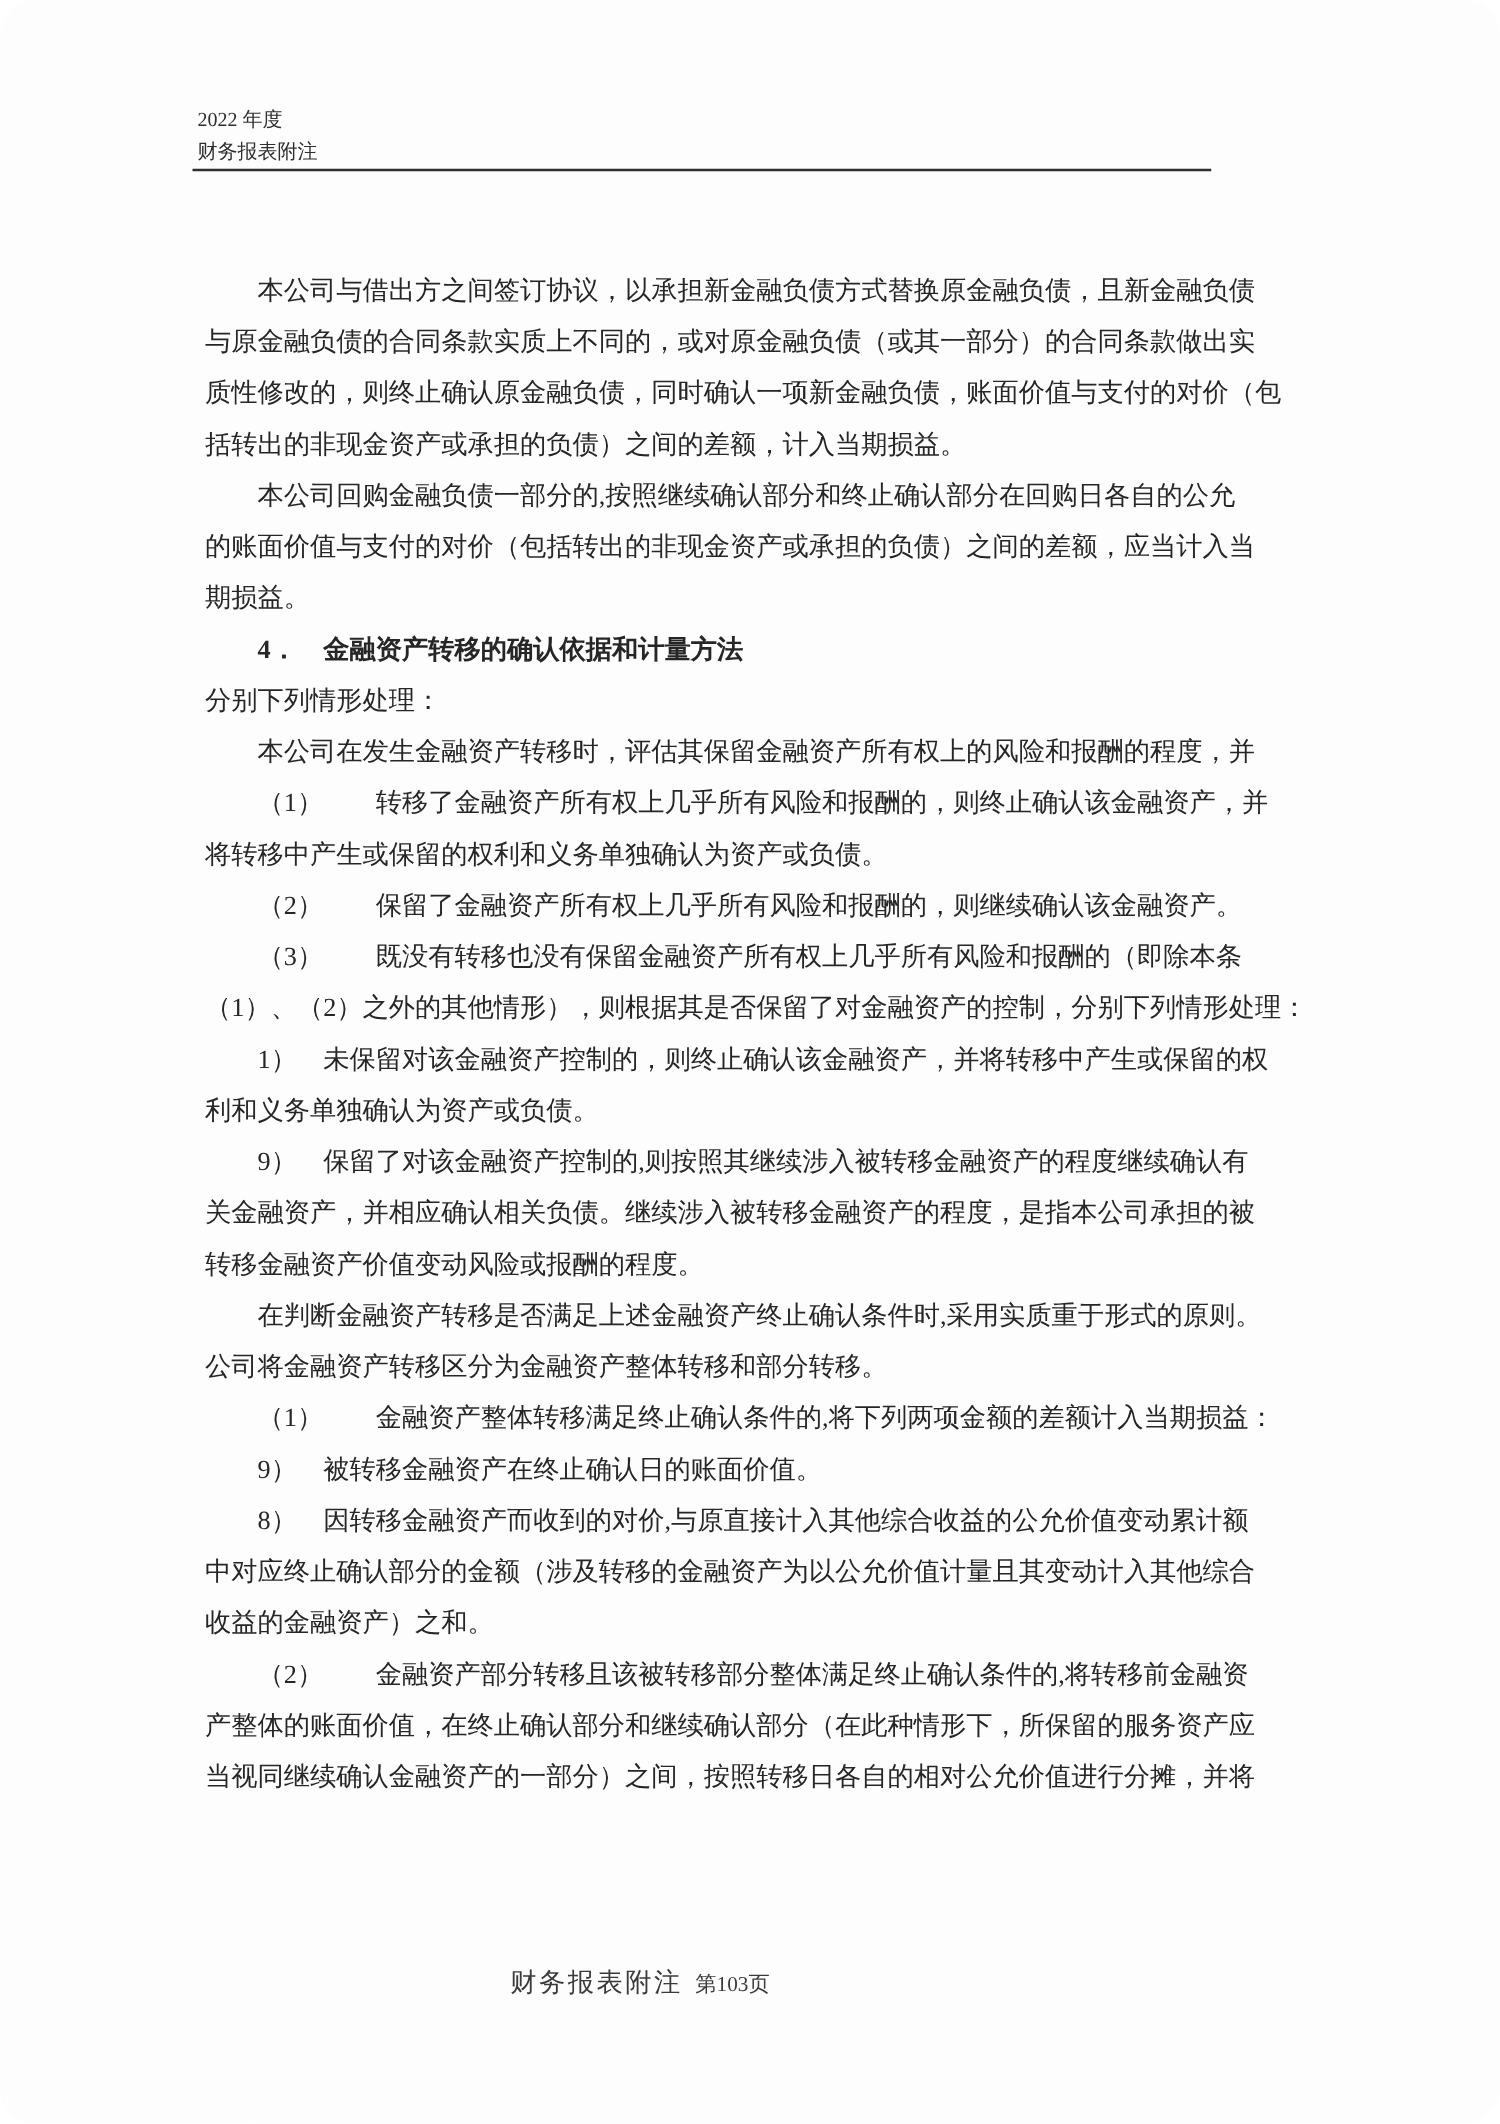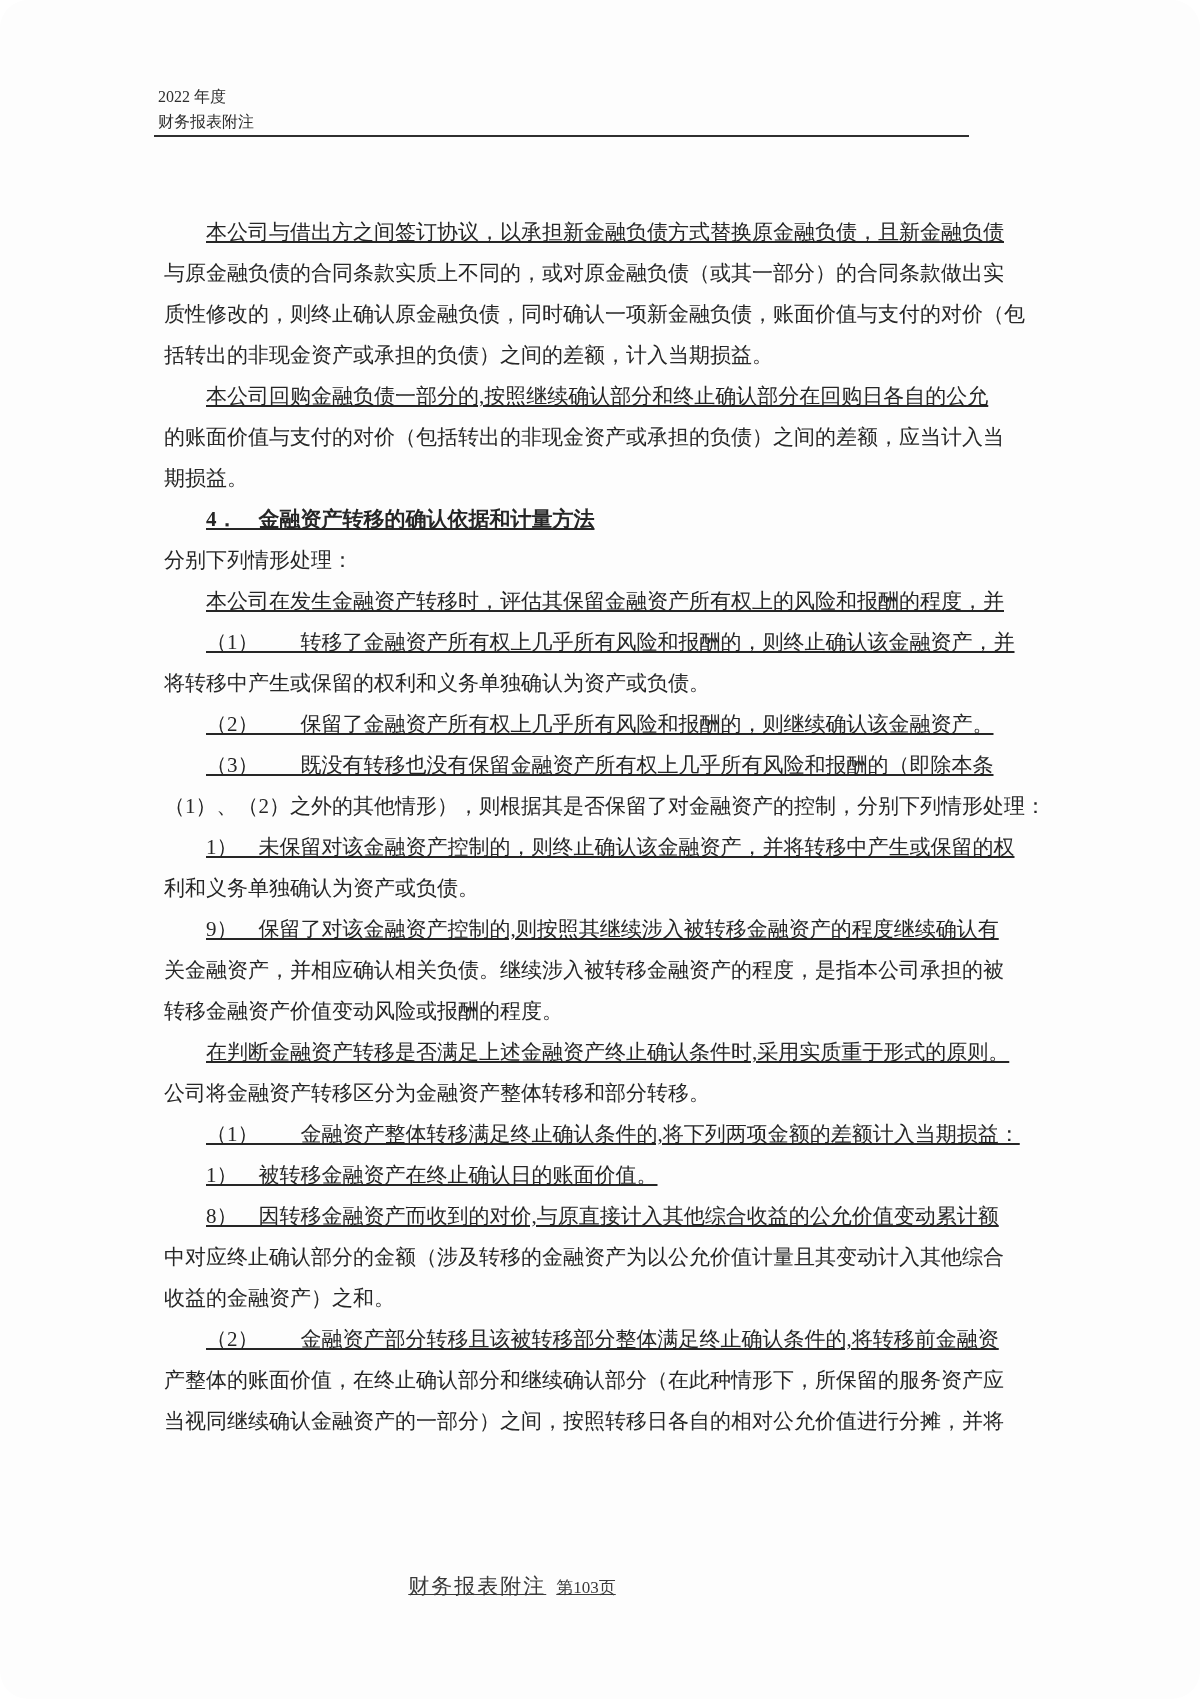--- a/index.html
+++ b/index.html
@@ -35,30 +35,29 @@
     top: 212px;
     width: 870px;
     font-size: 21px;
   }
   .line {
     height: 41px;
     line-height: 41px;
     white-space: nowrap;
     letter-spacing: 0;
   }
-  .ind { text-indent: 42px; text-decoration: underline; }
+  .ind { text-indent: 42px; }
   .bold { font-weight: bold; }
   .footer {
     position: absolute;
     left: 0;
     top: 1572px;
     width: 1024px;
     text-align: center;
     color: #3a3a3a;
-    text-decoration: underline;
   }
   .footer .footer-title { font-size: 21px; letter-spacing: 2px; }
   .footer .footer-page  { font-size: 17px; margin-left: 10px; }
 </style>
 </head>
 <body>
 
 <div class="page">
 
   <div class="header">
@@ -84,21 +83,21 @@
     <div class="line ind">（3）　　既没有转移也没有保留金融资产所有权上几乎所有风险和报酬的（即除本条</div>
     <div class="line">（1）、（2）之外的其他情形），则根据其是否保留了对金融资产的控制，分别下列情形处理：</div>
     <div class="line ind">1）　未保留对该金融资产控制的，则终止确认该金融资产，并将转移中产生或保留的权</div>
     <div class="line">利和义务单独确认为资产或负债。</div>
     <div class="line ind">9）　保留了对该金融资产控制的,则按照其继续涉入被转移金融资产的程度继续确认有</div>
     <div class="line">关金融资产，并相应确认相关负债。继续涉入被转移金融资产的程度，是指本公司承担的被</div>
     <div class="line">转移金融资产价值变动风险或报酬的程度。</div>
     <div class="line ind">在判断金融资产转移是否满足上述金融资产终止确认条件时,采用实质重于形式的原则。</div>
     <div class="line">公司将金融资产转移区分为金融资产整体转移和部分转移。</div>
     <div class="line ind">（1）　　金融资产整体转移满足终止确认条件的,将下列两项金额的差额计入当期损益：</div>
-    <div class="line ind">1）　被转移金融资产在终止确认日的账面价值。</div>
+    <div class="line ind">9）　被转移金融资产在终止确认日的账面价值。</div>
     <div class="line ind">8）　因转移金融资产而收到的对价,与原直接计入其他综合收益的公允价值变动累计额</div>
     <div class="line">中对应终止确认部分的金额（涉及转移的金融资产为以公允价值计量且其变动计入其他综合</div>
     <div class="line">收益的金融资产）之和。</div>
     <div class="line ind">（2）　　金融资产部分转移且该被转移部分整体满足终止确认条件的,将转移前金融资</div>
     <div class="line">产整体的账面价值，在终止确认部分和继续确认部分（在此种情形下，所保留的服务资产应</div>
     <div class="line">当视同继续确认金融资产的一部分）之间，按照转移日各自的相对公允价值进行分摊，并将</div>
   </div>
 
   <div class="footer">
     <span class="footer-title">财务报表附注</span><span class="footer-page">第103页</span>

